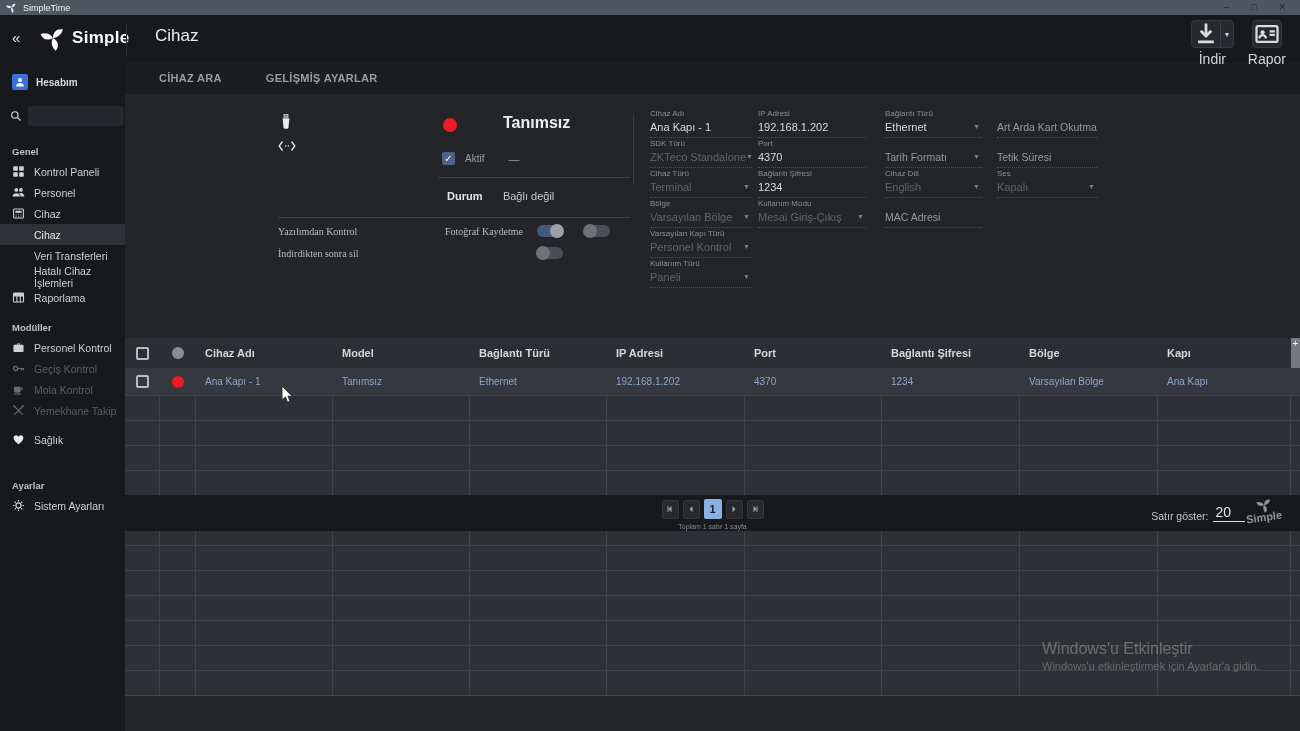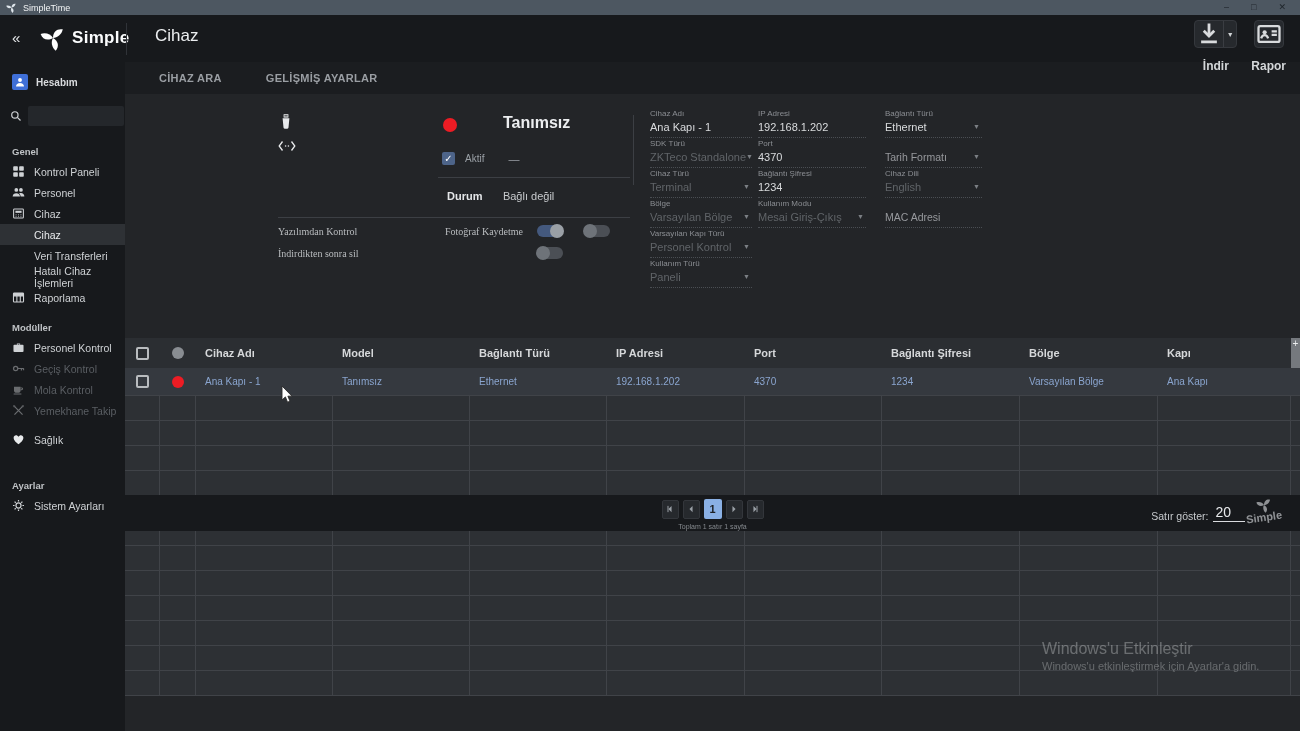--- a/index.html
+++ b/index.html
@@ -23,21 +23,21 @@
   .brand-name { font-size:17px; font-weight:bold; color:#fbfcfd; letter-spacing:.3px; }
   .topbar-divider { position:absolute; left:126px; top:8px; width:1px; height:32px; background:#303338; }
   .page-title { position:absolute; left:155px; top:11px; font-size:17px; color:#eceef0; }
   .top-actions { position:absolute; right:14px; top:5px; display:flex; gap:14px; }
   .action-btn { display:flex; flex-direction:column; align-items:center; }
   .action-btn .btn-face { background:#26292d; border:1px solid #35383d; border-radius:4px;
     height:28px; display:flex; align-items:center; }
   .btn-face .ic { width:28px; height:26px; display:flex; align-items:center; justify-content:center; }
   .btn-face .caret-part { width:13px; height:26px; border-left:1px solid #3a3d42; display:flex;
     align-items:center; justify-content:center; color:#cfd2d5; font-size:7px; }
-  .action-btn .btn-label { margin-top:11px; font-size:12px; font-weight:bold; color:#d4d7d9; }
+  .action-btn .btn-label { margin-top:3px; font-size:14px; font-weight:normal; color:#d4d7d9; }
 
   
   .sidebar { position:absolute; left:0; top:62px; width:125px; height:669px; background:#17191c; z-index:30; }
   .account { display:flex; align-items:center; gap:8px; padding:12px 10px 10px 12px; }
   .avatar { width:16px; height:16px; background:#3f6fd8; border-radius:2px; display:flex;
     align-items:center; justify-content:center; }
   .avatar svg { width:12px; height:12px; }
   .account-label { font-size:10px; font-weight:bold; color:#d9dbde; }
   .searchrow { display:flex; align-items:center; gap:6px; padding:6px 4px 6px 10px; }
   .searchrow svg { width:12px; height:12px; flex:0 0 auto; }
@@ -490,20 +490,41 @@
           </div>
       </div>
       <div class="field">
         <div class="f-label"></div>
         <div class="f-valrow">
             <span class="f-value ph">MAC Adresi</span>
           </div>
       </div>
     </div>
 
+    <div class="form-col col4">
+      <div class="field">
+        <div class="f-label"></div>
+        <div class="f-valrow">
+            <span class="f-value ph">Art Arda Kart Okutma</span>
+          </div>
+      </div>
+      <div class="field">
+        <div class="f-label"></div>
+        <div class="f-valrow">
+            <span class="f-value ph">Tetik Süresi</span>
+          </div>
+      </div>
+      <div class="field">
+        <div class="f-label">Ses</div>
+        <div class="f-valrow">
+            <span class="f-value dis">Kapalı</span>
+            <span class="f-caret">▼</span>
+          </div>
+      </div>
+    </div>
   </div>
 
   <div class="table">
     <div class="thead">
       <span class="cell w0 center">
           <span class="row-checkbox"></span>
         </span>
       <span class="cell w1 center">
           <span class="circle gray"></span>
         </span>

